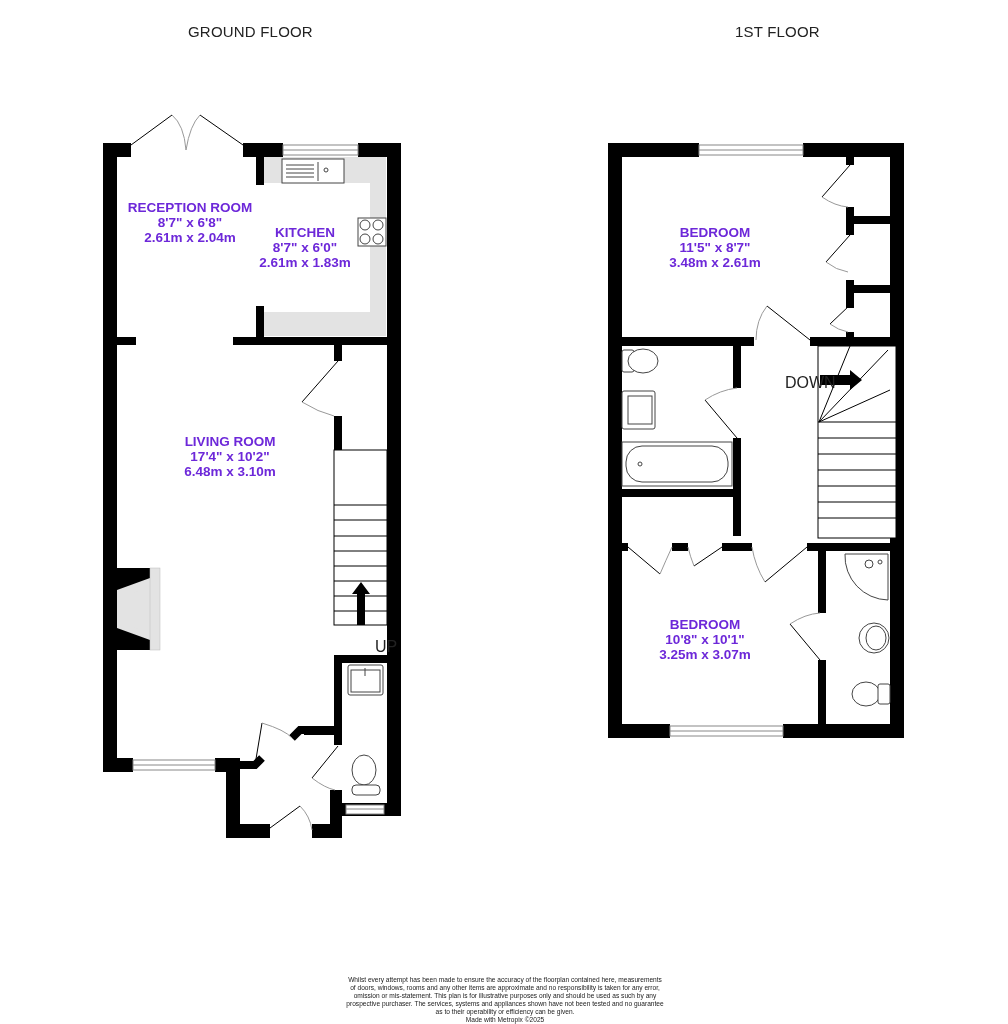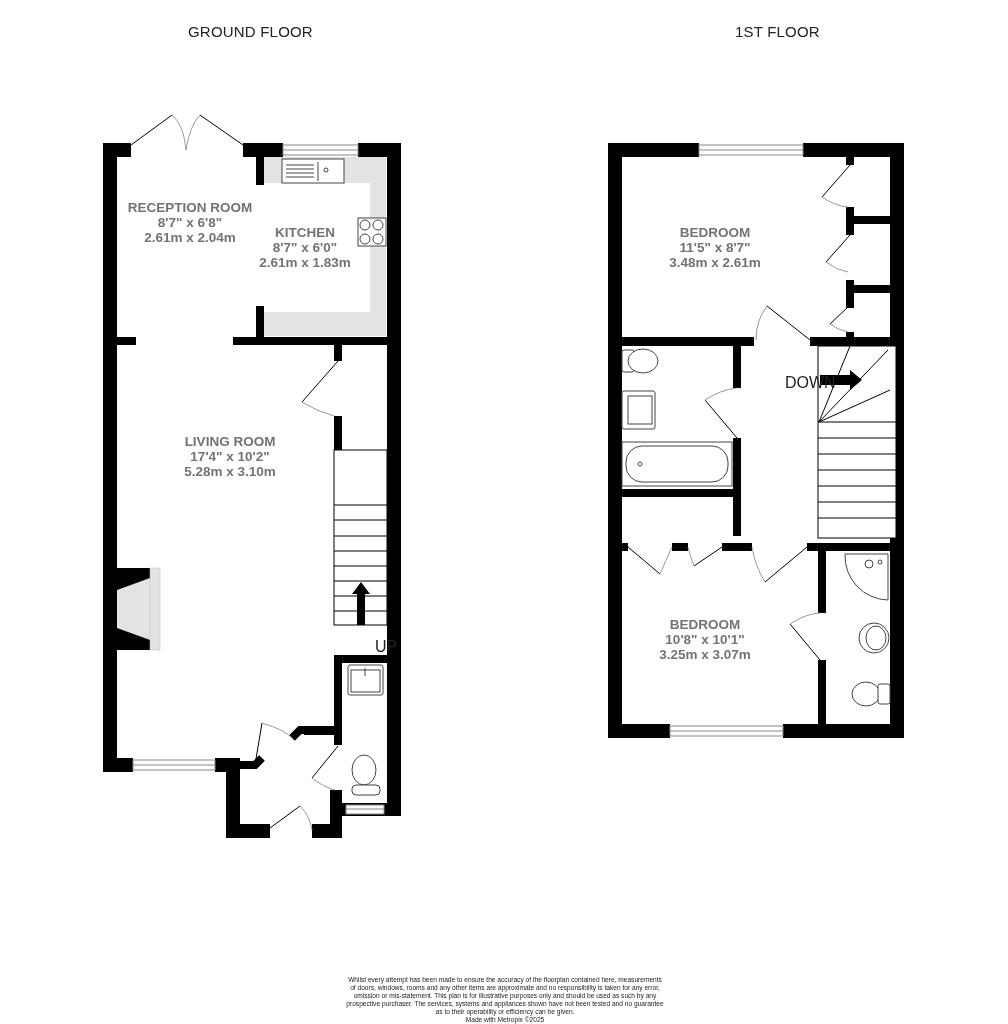--- a/index.html
+++ b/index.html
@@ -1,18 +1,18 @@
 <!DOCTYPE html>
 <html><head>
 <meta charset="utf-8">
 <style>
   html, body { margin: 0; padding: 0; background: #ffffff; }
   body { width: 1008px; height: 1024px; position: relative; overflow: hidden; font-family: "Liberation Sans", sans-serif; }
   .floor-title { position: absolute; top: 23px; font-size: 15px; color: #222; letter-spacing: 0.2px; text-align: center; }
-  .room-label { position: absolute; text-align: center; font-weight: bold; color: #737373; line-height: 15px; font-size: 13.5px; }
+  .room-label { position: absolute; text-align: center; font-weight: bold; color: #6d28d9; line-height: 15px; font-size: 13.5px; }
   .room-label .name { display: block; }
   .room-label .imp, .room-label .met { display: block; }
   .small-label { position: absolute; font-size: 16px; color: #222; }
   .disclaimer { position: absolute; left: 320px; top: 976px; width: 370px; text-align: center; font-size: 6.6px; line-height: 8px; color: #222; }
   svg { position: absolute; left: 0; top: 0; }
 </style>
 </head>
 <body>
 
 <div class="floor-title" style="left:188px;">GROUND FLOOR</div>
@@ -258,21 +258,21 @@
   <span class="met">2.61m  x 2.04m</span>
 </div>
 <div class="room-label" style="left:255px; top:225px; width:100px;">
   <span class="name">KITCHEN</span>
   <span class="imp">8'7"  x 6'0"</span>
   <span class="met">2.61m  x 1.83m</span>
 </div>
 <div class="room-label" style="left:150px; top:434px; width:160px;">
   <span class="name">LIVING ROOM</span>
   <span class="imp">17'4"  x 10'2"</span>
-  <span class="met">5.28m  x 3.10m</span>
+  <span class="met">6.48m  x 3.10m</span>
 </div>
 <div class="small-label" style="left:354px; top:638px;margin-left:21px;">UP</div>
 
 <div class="room-label" style="left:660px; top:225px; width:110px;">
   <span class="name">BEDROOM</span>
   <span class="imp">11'5"  x 8'7"</span>
   <span class="met">3.48m  x 2.61m</span>
 </div>
 <div class="room-label" style="left:650px; top:617px; width:110px;">
   <span class="name">BEDROOM</span>

